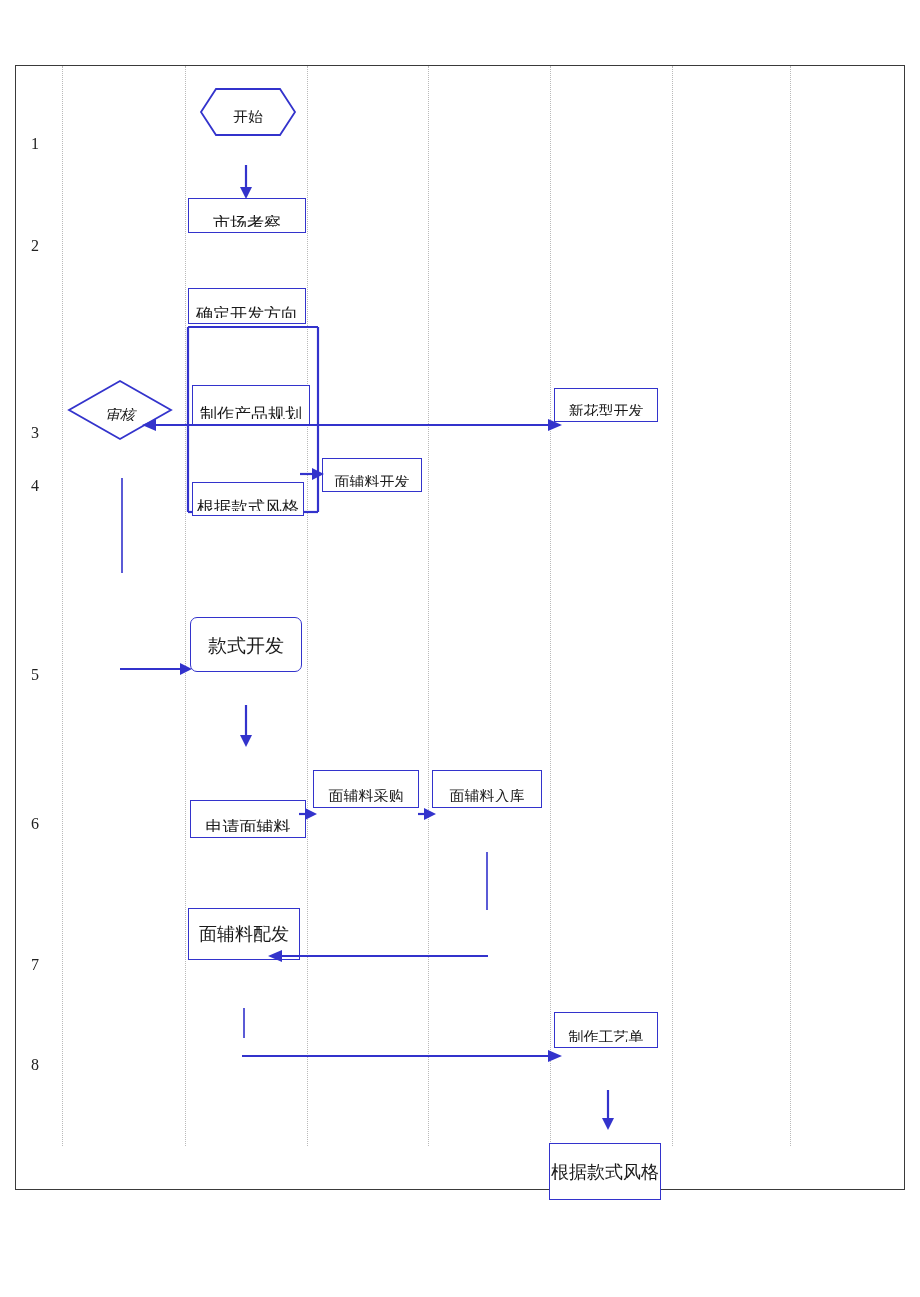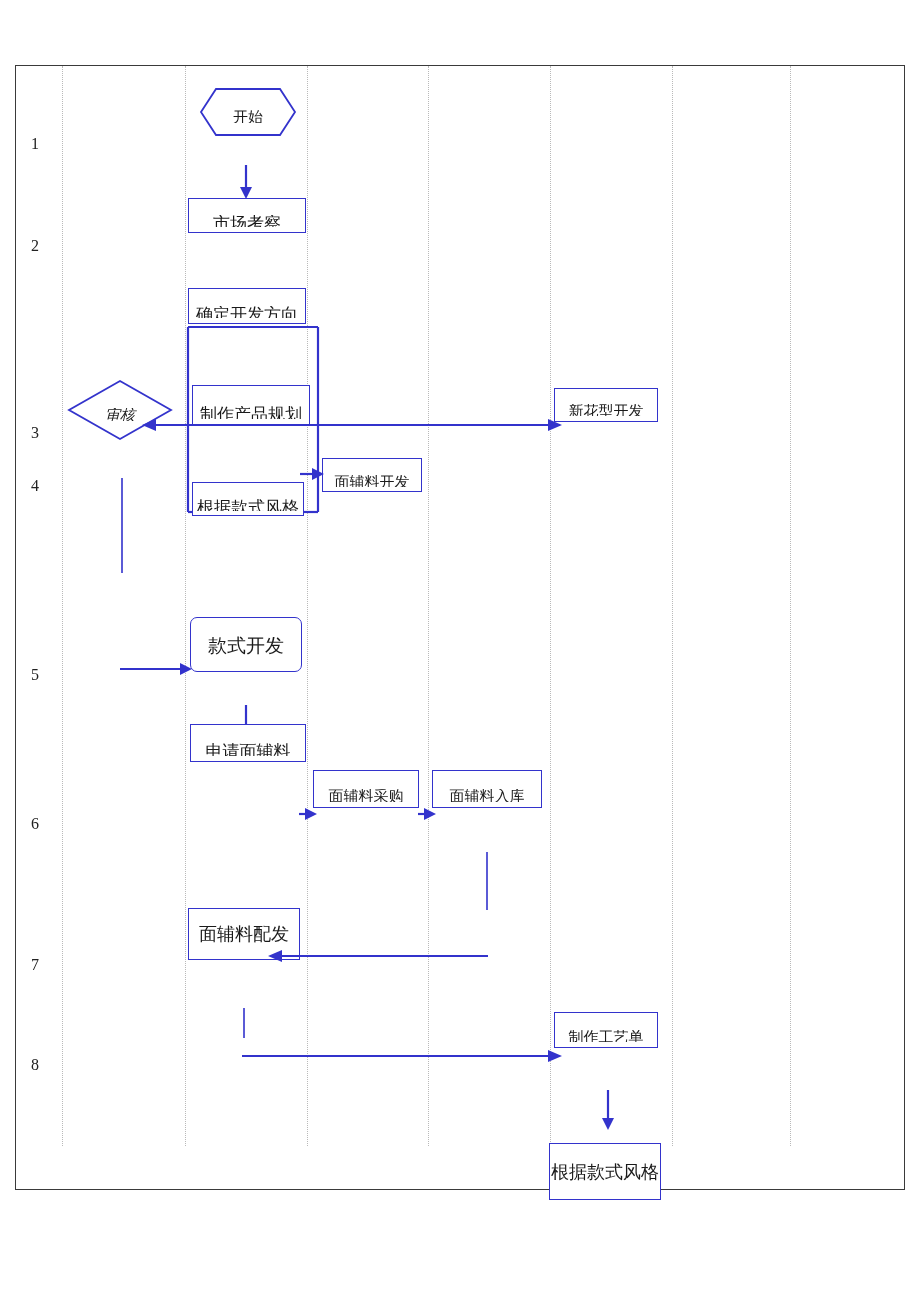--- a/index.html
+++ b/index.html
@@ -144,21 +144,21 @@
   <svg class="conn" style="left:120px;top:661px;width:76px;height:16px;">
     <line x1="0" y1="8" x2="64" y2="8"></line>
     <polygon points="60,2 60,14 72,8"></polygon>
   </svg>
 
   <svg class="conn" style="left:236px;top:705px;width:24px;height:44px;">
     <line x1="10" y1="0" x2="10" y2="32"></line>
     <polygon points="4,30 16,30 10,42"></polygon>
   </svg>
 
-  <div class="node clip" style="left:190px;top:724px;width:116px;height:38px;">
+  <div class="node clip" style="left:190px;top:800px;width:116px;height:38px;">
     <div class="cap" style="top:18px;height:13px;overflow:hidden;">申请面辅料</div>
   </div>
 
   <div class="node clip" style="left:313px;top:770px;width:106px;height:38px;">
     <div class="cap" style="top:18px;height:13px;overflow:hidden;font-size:15px;">面辅料采购</div>
   </div>
 
   <div class="node clip" style="left:432px;top:770px;width:110px;height:38px;">
     <div class="cap" style="top:18px;height:13px;overflow:hidden;font-size:15px;">面辅料入库</div>
   </div>

